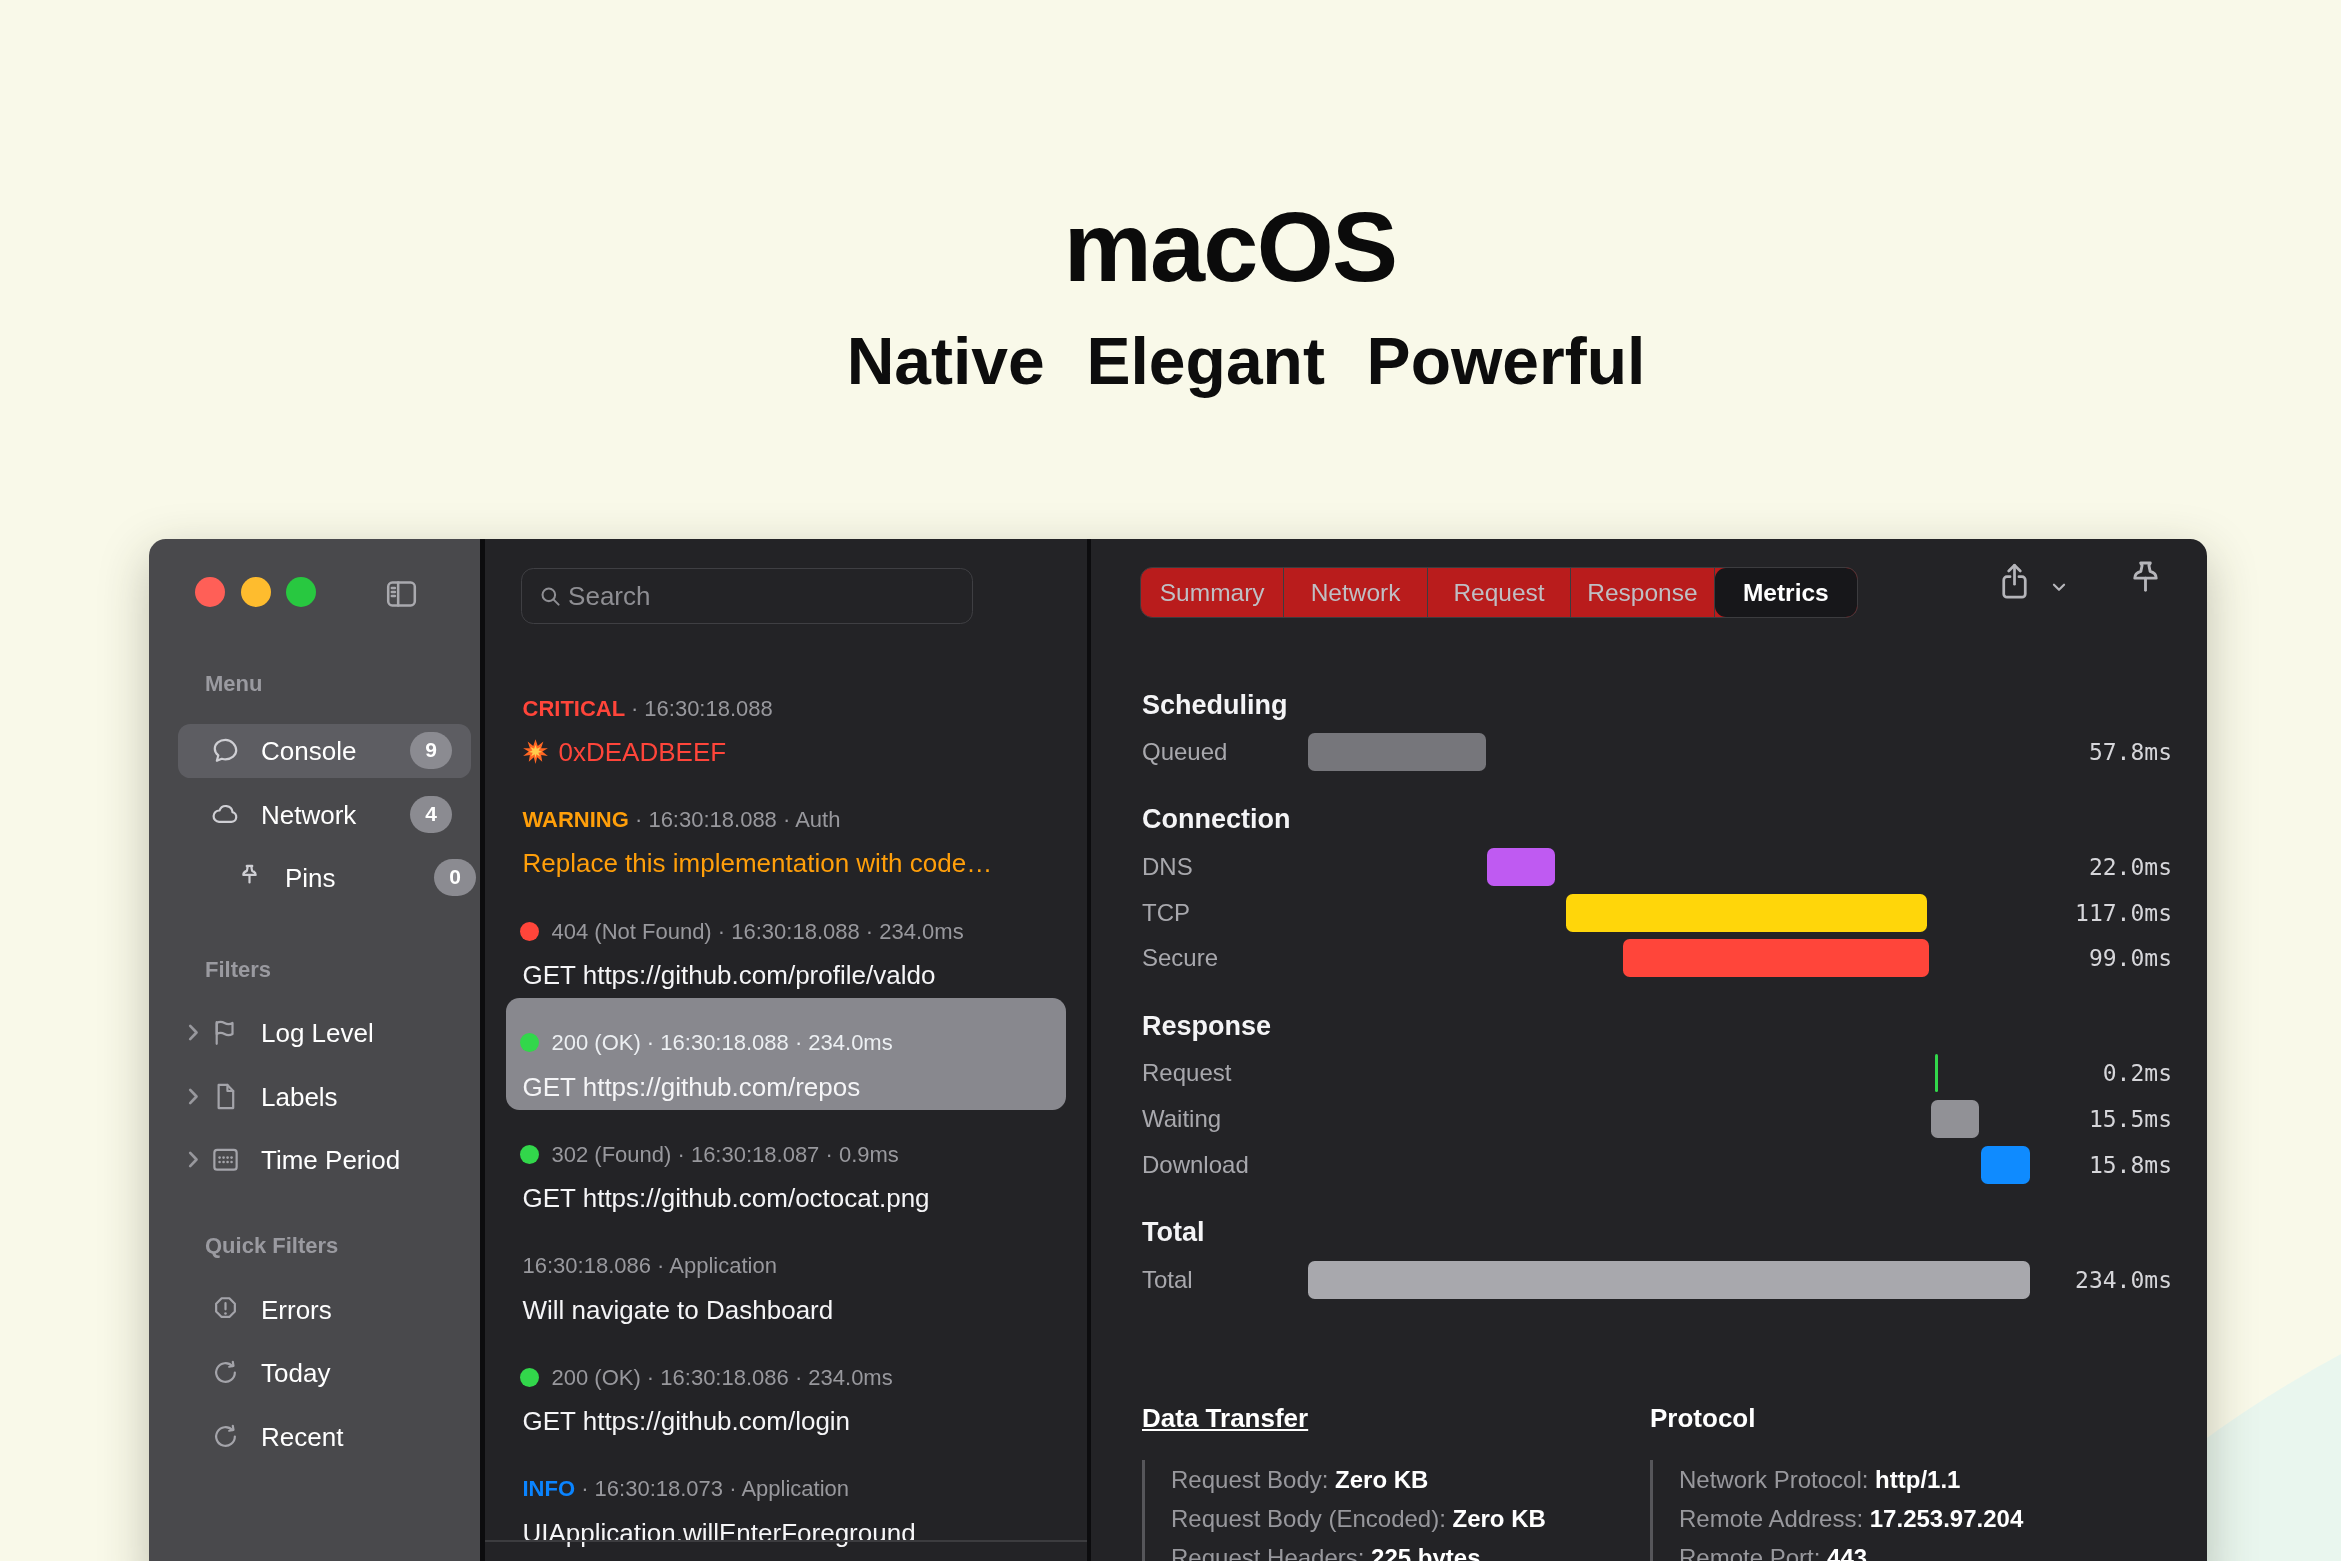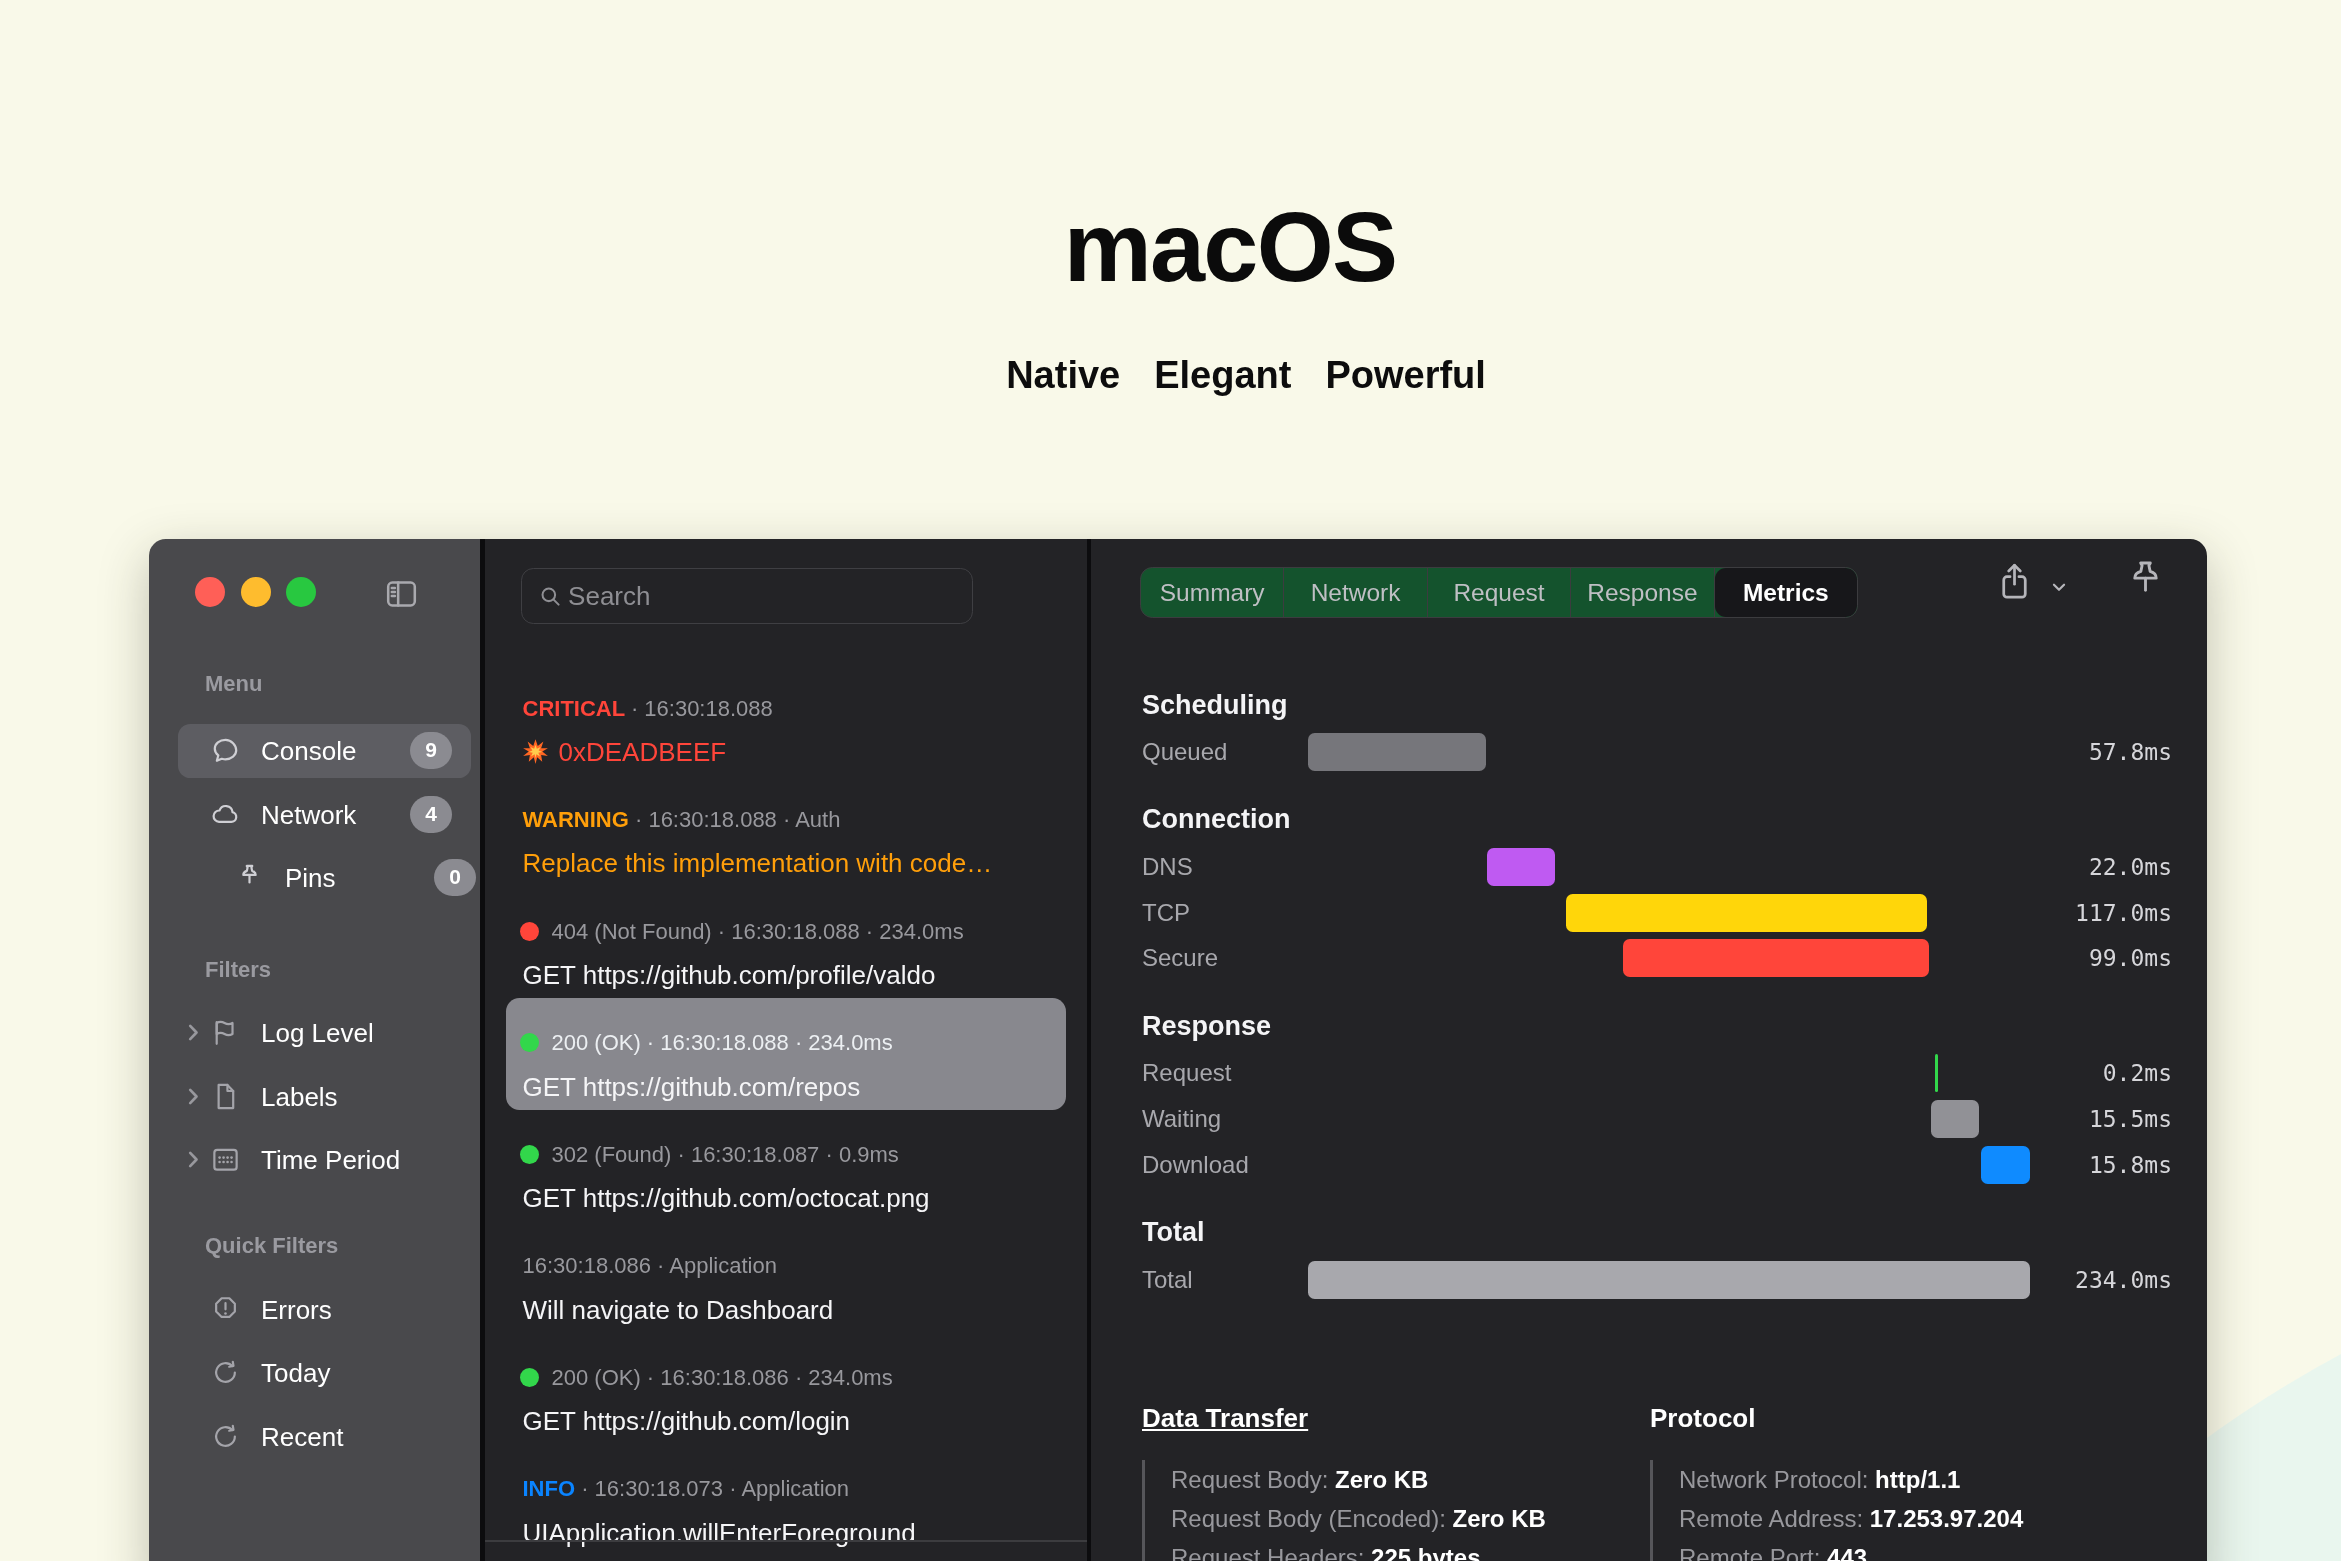--- a/index.html
+++ b/index.html
@@ -4,22 +4,22 @@
 <style>
   * { margin:0; padding:0; box-sizing:border-box; }
   html,body { width:2342px; height:1561px; overflow:hidden; }
   body { background:#f9f9e9; font-family:"Liberation Sans","DejaVu Sans",sans-serif; position:relative; }
 
   .bg-mint { position:absolute; left:1716px; top:1214px; width:2367px; height:2367px;
              border-radius:50%; background:#e9f6ee; }
 
   .hero-title { position:absolute; left:1230px; top:190px; transform:translateX(-50%);
                 font-size:99px; font-weight:800; letter-spacing:-1.7px; color:#0b0b0b; white-space:nowrap; }
-  .hero-subtitle { position:absolute; left:1246px; top:354px; transform:translateX(-50%);
-                   font-size:38px; font-weight:700; word-spacing:23.4px; color:#0d0d0d; white-space:nowrap; }
+  .hero-subtitle { position:absolute; left:1246px; top:323px; transform:translateX(-50%);
+                   font-size:66px; font-weight:700; word-spacing:23.4px; color:#0d0d0d; white-space:nowrap; }
 
   .window { position:absolute; left:149px; top:539px; width:2058px; height:1045px;
             border-radius:16.7px 16.7px 0 0; overflow:hidden; display:flex;
             box-shadow:0 16.7px 50px rgba(50,50,30,.28); }
 
   .sidebar { position:relative; width:331px; flex:0 0 331px; background:#49494c; }
   .vdiv { width:4.5px; flex:0 0 4.5px; background:#0c0c0e; }
   .middle { position:relative; width:602px; flex:0 0 602px; background:#232326; }
   .detail { position:relative; flex:1; background:#232326; }
 
@@ -49,21 +49,21 @@
 
   .entry-meta { position:absolute; font-size:22px; font-weight:500; color:#98989d; white-space:nowrap; }
   .entry-meta .lvl { font-weight:600; }
   .entry-msg { position:absolute; font-size:26px; font-weight:500; color:#f5f5f7; white-space:nowrap; }
   .dot { position:absolute; width:19px; height:19px; border-radius:50%; }
   .burst { position:absolute; width:27px; height:27px; }
   .mid-bottom-div { position:absolute; left:0; top:1001px; width:100%; height:1.7px; background:#3c3c3f; }
 
   
   .tabbar { position:absolute; left:49px; top:28px; width:718px; height:51px;
-            background:#14532d; border:1.1px solid #3c3c3f; border-radius:12.3px;
+            background:#b91c1c; border:1.1px solid #3c3c3f; border-radius:12.3px;
             display:flex; overflow:hidden; }
   .tab { flex:1; display:flex; align-items:center; justify-content:center;
          font-size:24.5px; color:#bfbfc4; border-right:1.1px solid #3c3c3f; }
   .tab:last-child { border-right:none; }
   .tab.active { background:#17171a; color:#ffffff; font-weight:600; border-radius:11px; border-right:none; }
   .hdr-ic { position:absolute; color:#b5b5ba; }
   .share-ic { left:903px; top:19px; width:41px; height:47px; }
   .chev-down-ic { left:957px; top:37px; width:22px; height:22px; }
   .pin-ic { left:1033px; top:16.7px; width:43px; height:49px; }
 

